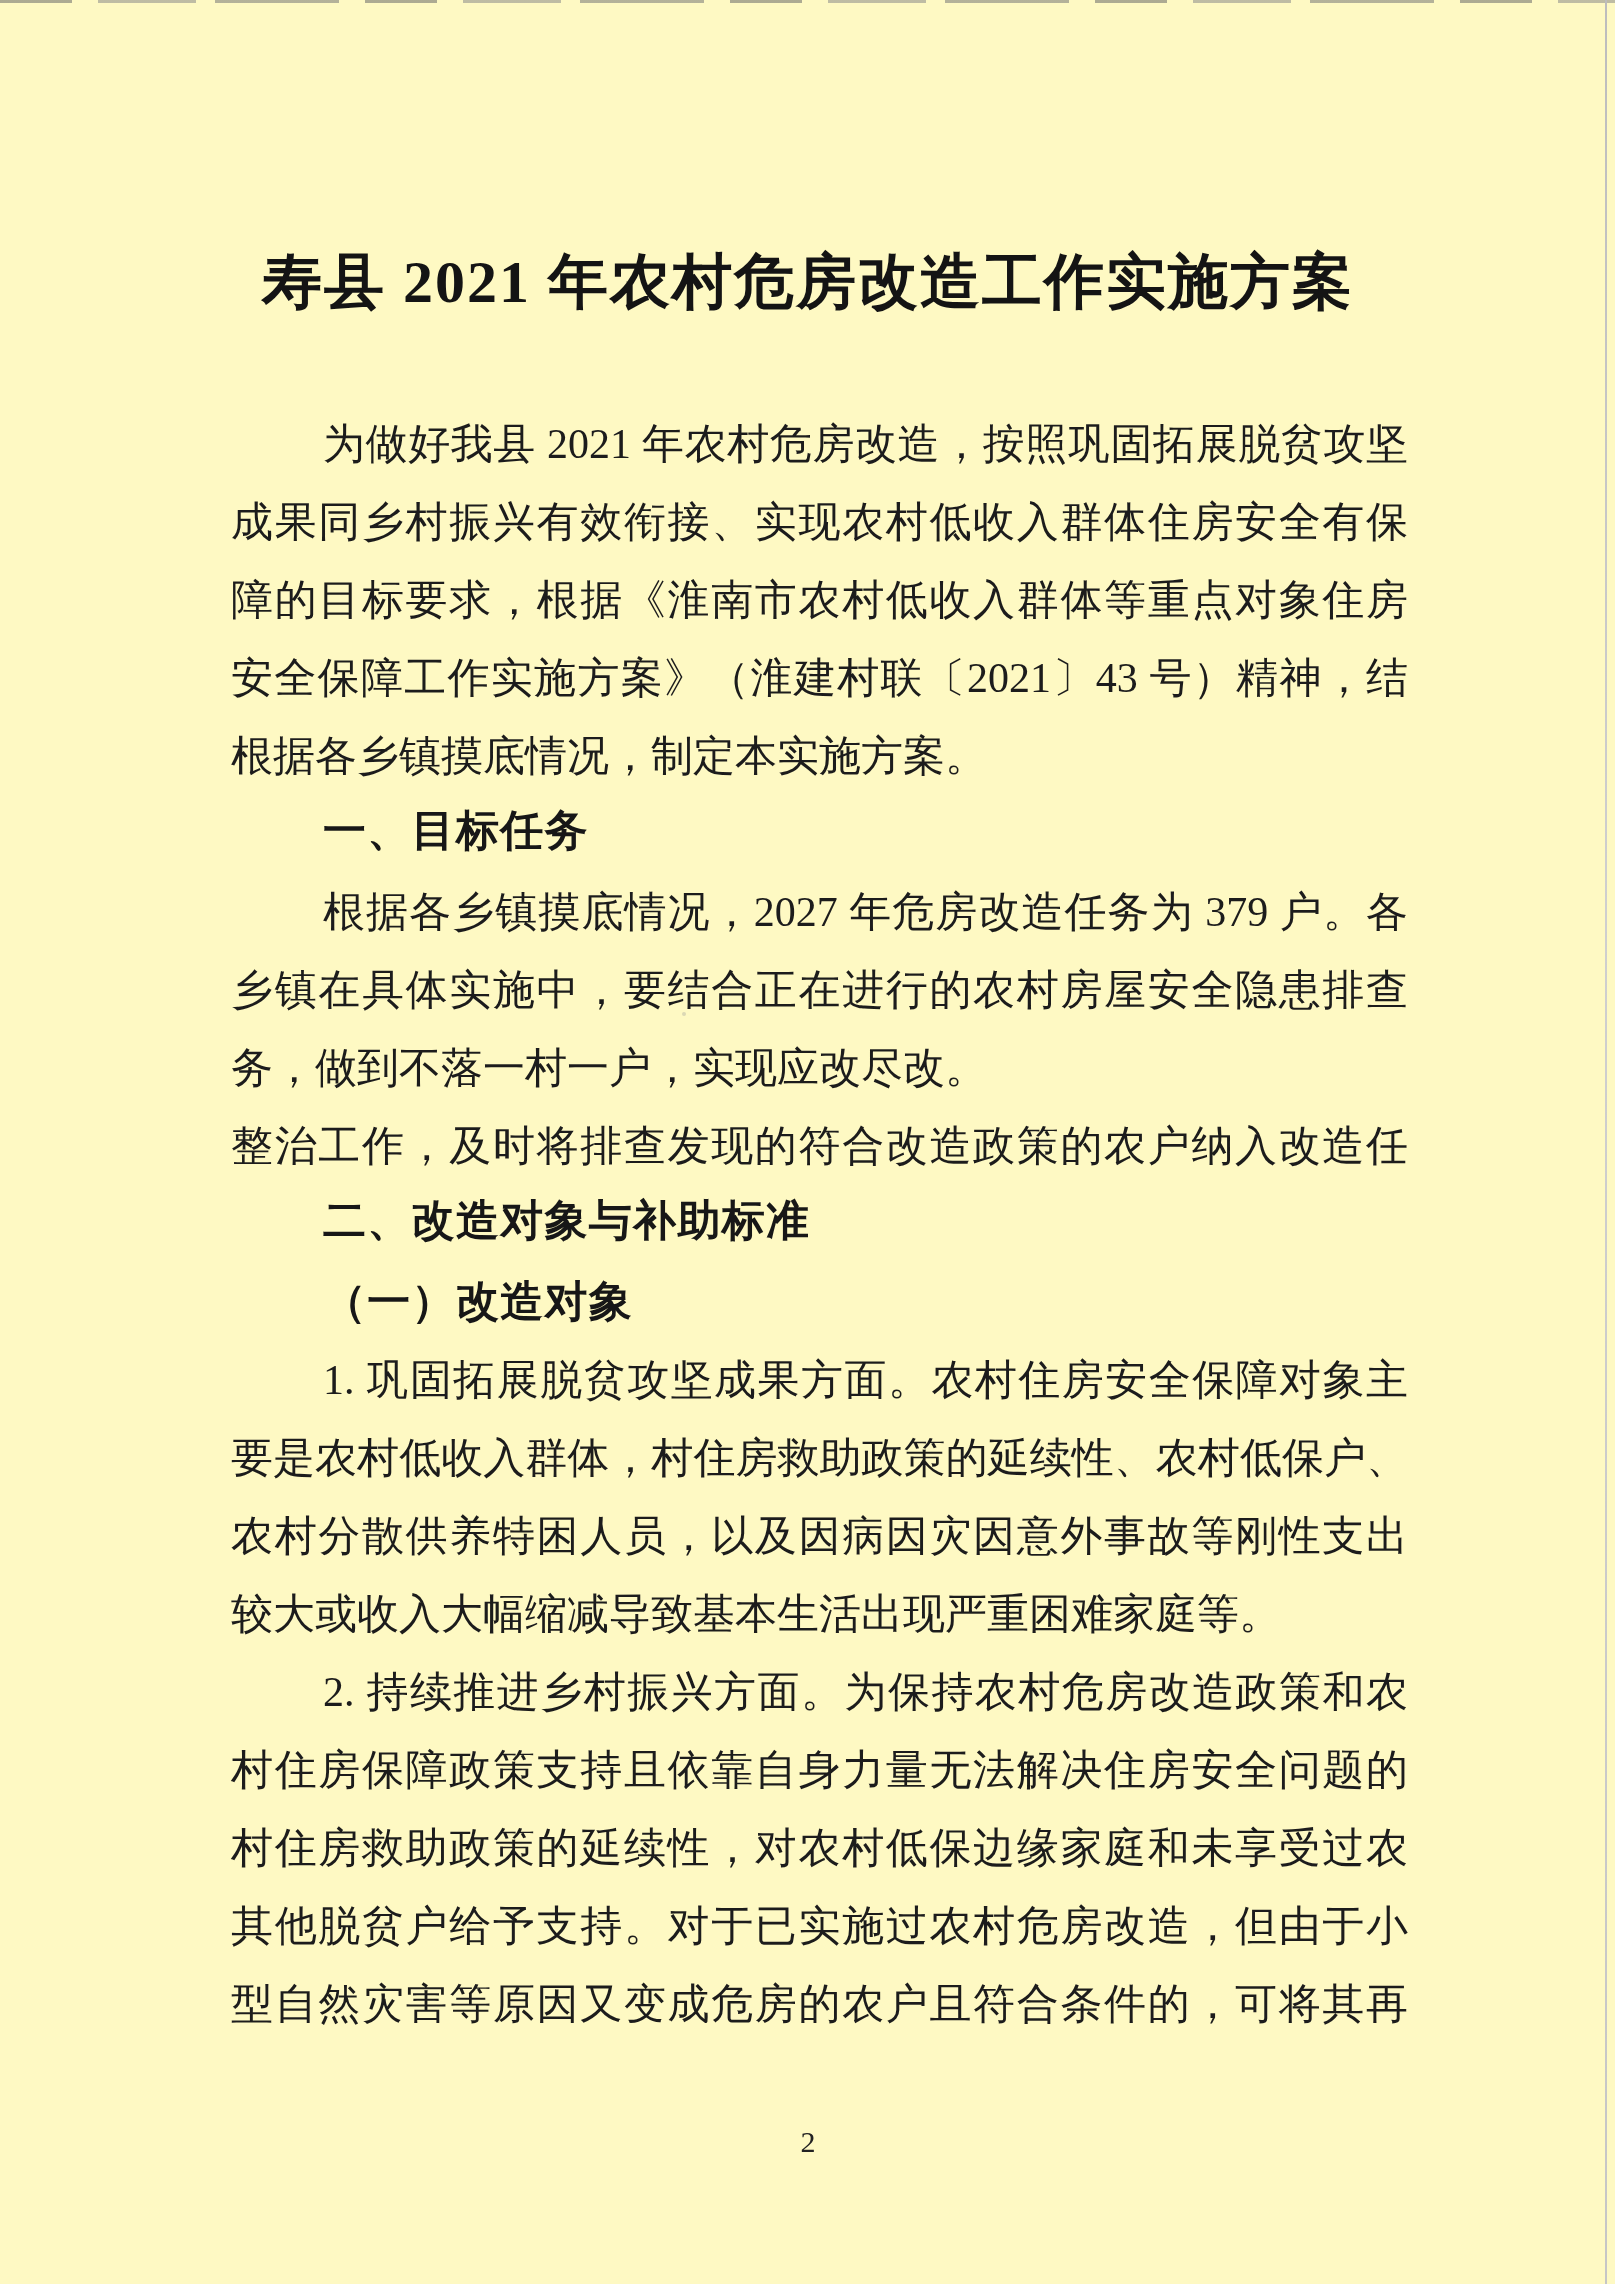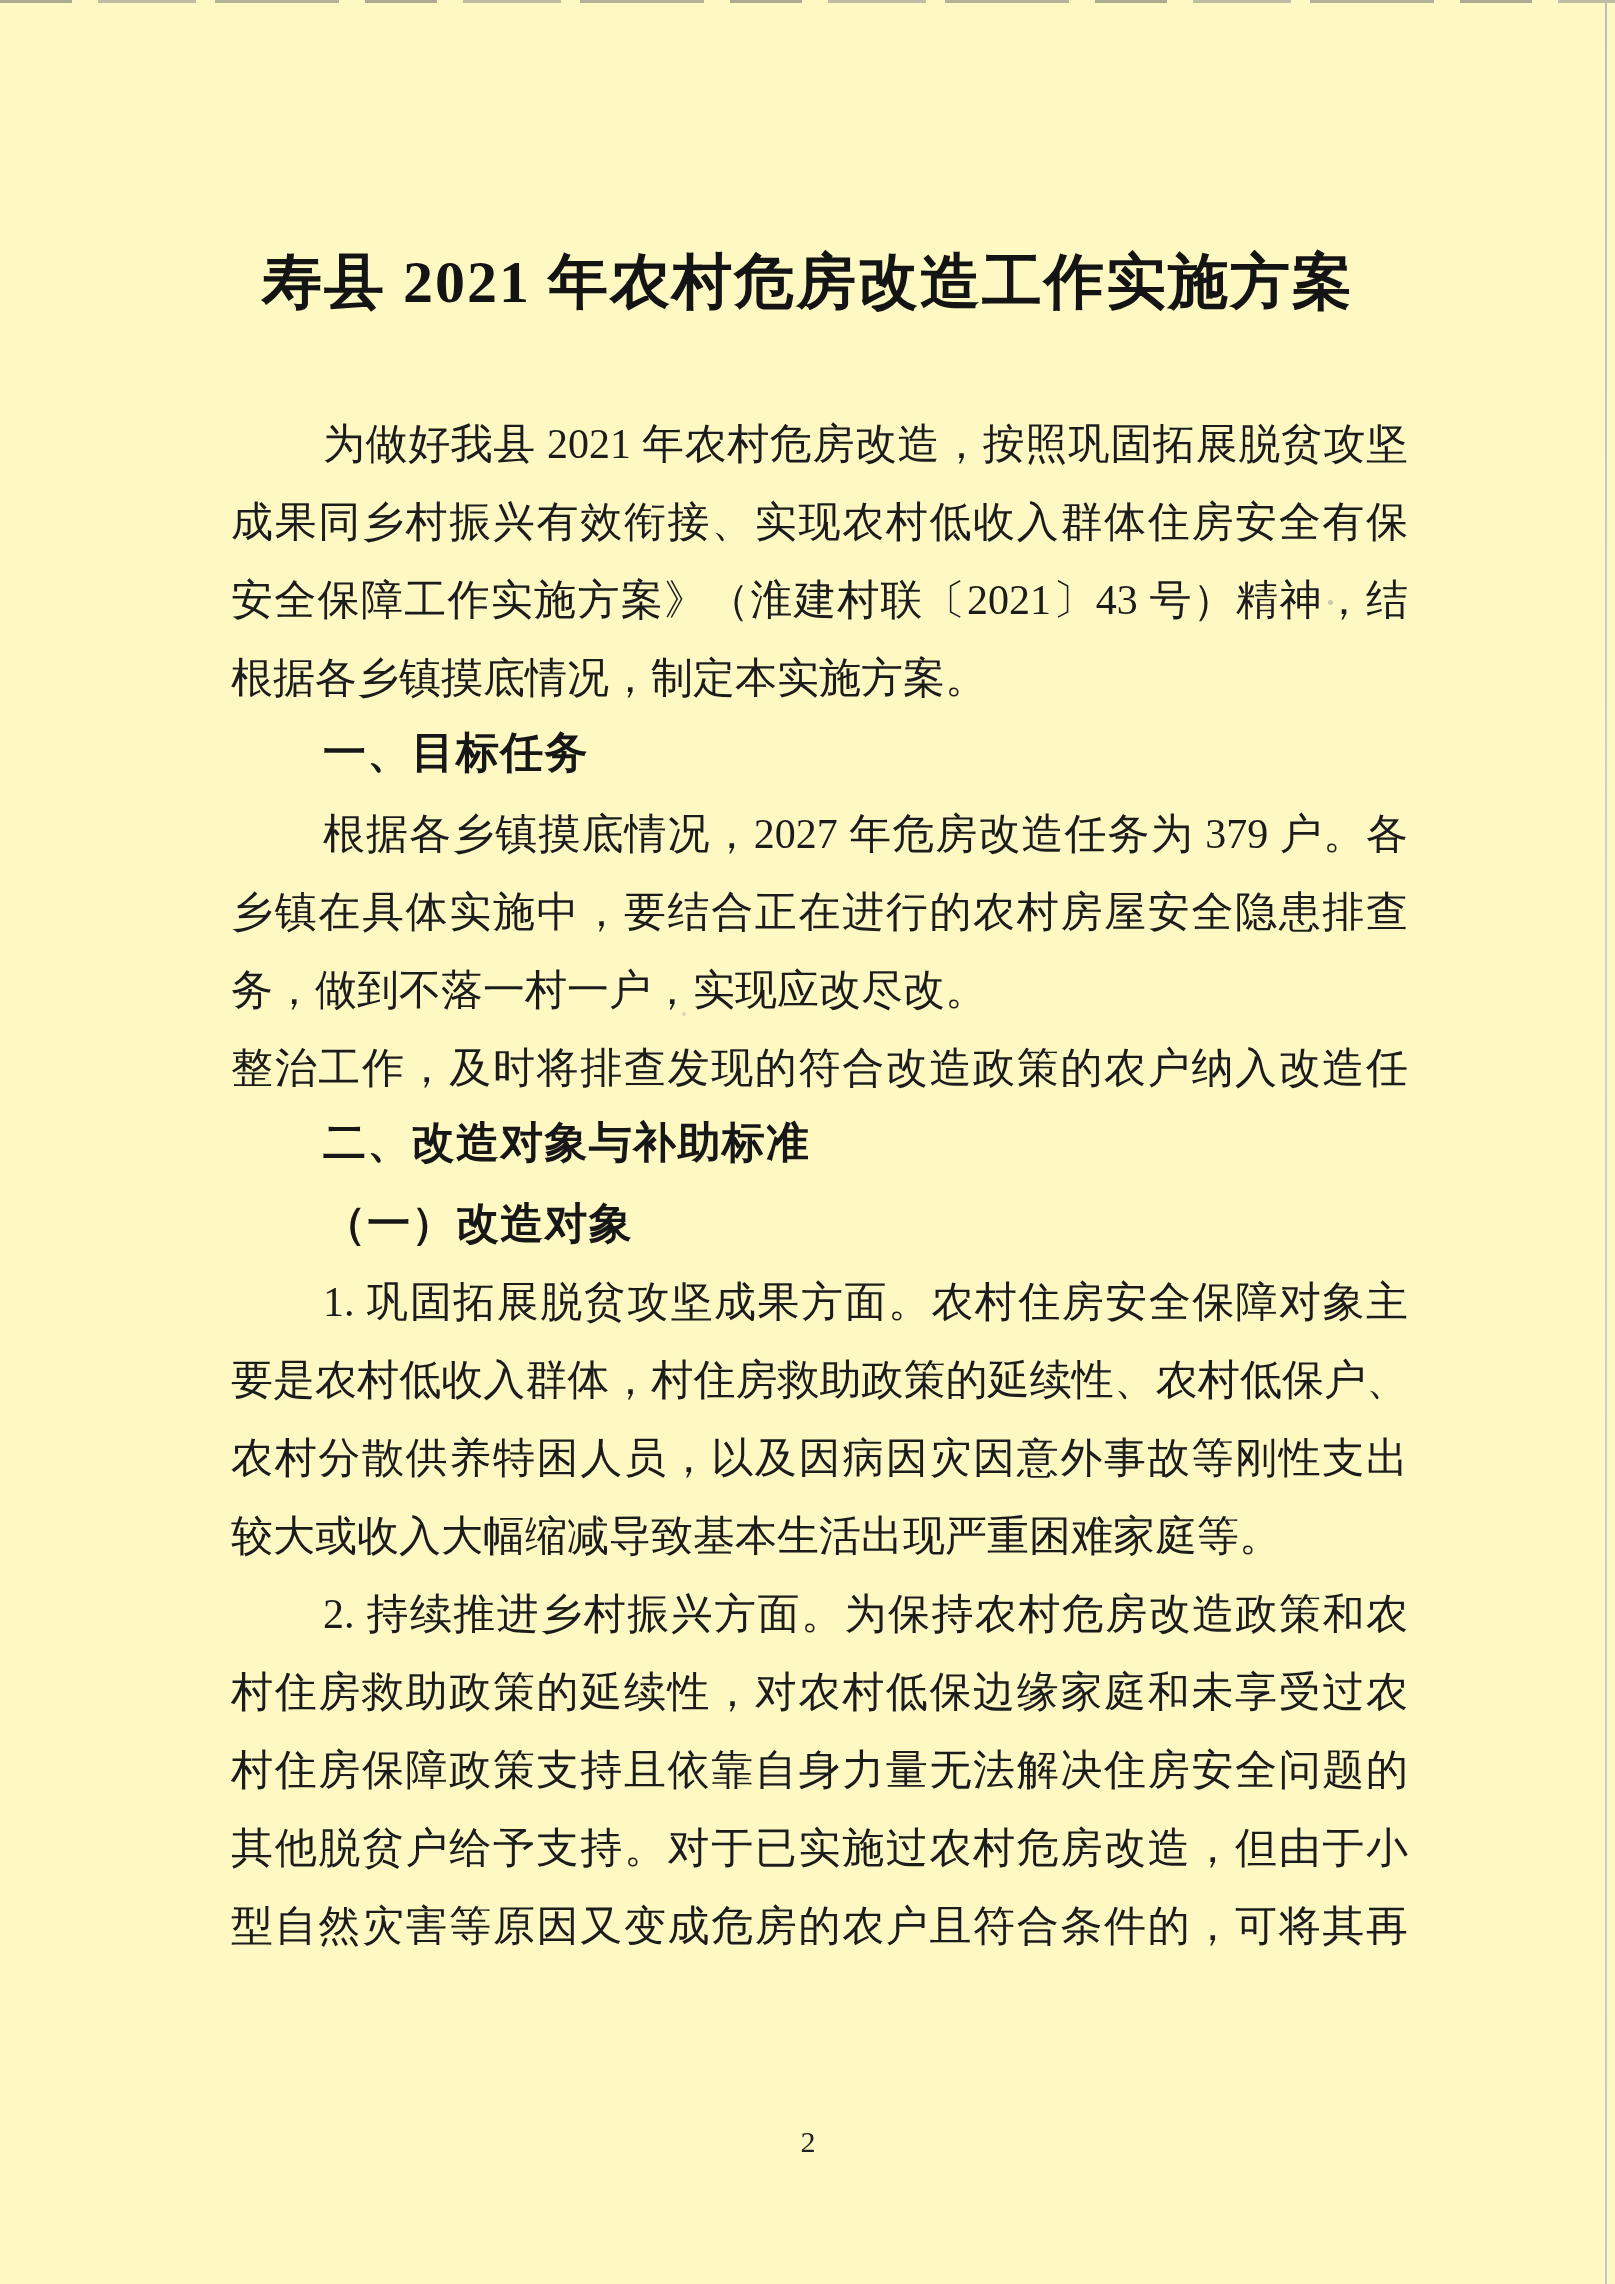--- a/index.html
+++ b/index.html
@@ -110,35 +110,36 @@
   <div class="scan-top"></div>
   <div class="scan-right"></div>
   <div class="speck speck-1"></div>
   <div class="speck speck-2"></div>
 
   <div class="doc-title">寿县 2021 年农村危房改造工作实施方案</div>
 
   <div class="doc-body">
       <div class="line first fill">为做好我县 2021 年农村危房改造，按照巩固拓展脱贫攻坚</div>
       <div class="line fill">成果同乡村振兴有效衔接、实现农村低收入群体住房安全有保</div>
+      <div class="line fill">障的目标要求，根据《淮南市农村低收入群体等重点对象住房</div>
       <div class="line fill">安全保障工作实施方案》（淮建村联〔2021〕43 号）精神，结</div>
       <div class="line">根据各乡镇摸底情况，制定本实施方案。</div>
       <div class="line heading1">一、目标任务</div>
       <div class="line first fill">根据各乡镇摸底情况，2027 年危房改造任务为 379 户。各</div>
       <div class="line fill">乡镇在具体实施中，要结合正在进行的农村房屋安全隐患排查</div>
       <div class="line">务，做到不落一村一户，实现应改尽改。</div>
       <div class="line fill">整治工作，及时将排查发现的符合改造政策的农户纳入改造任</div>
       <div class="line heading1">二、改造对象与补助标准</div>
       <div class="line heading2">（一）改造对象</div>
       <div class="line first fill">1. 巩固拓展脱贫攻坚成果方面。农村住房安全保障对象主</div>
       <div class="line fill">要是农村低收入群体，村住房救助政策的延续性、农村低保户、</div>
       <div class="line fill">农村分散供养特困人员，以及因病因灾因意外事故等刚性支出</div>
       <div class="line">较大或收入大幅缩减导致基本生活出现严重困难家庭等。</div>
       <div class="line first fill">2. 持续推进乡村振兴方面。为保持农村危房改造政策和农</div>
+      <div class="line fill">村住房保障政策支持且依靠自身力量无法解决住房安全问题的</div>
       <div class="line fill">村住房救助政策的延续性，对农村低保边缘家庭和未享受过农</div>
-      <div class="line fill">村住房保障政策支持且依靠自身力量无法解决住房安全问题的</div>
       <div class="line fill">其他脱贫户给予支持。对于已实施过农村危房改造，但由于小</div>
       <div class="line fill">型自然灾害等原因又变成危房的农户且符合条件的，可将其再</div>
     </div>
 
   <div class="page-number">2</div>
 </div>
 
 
 </body></html>

